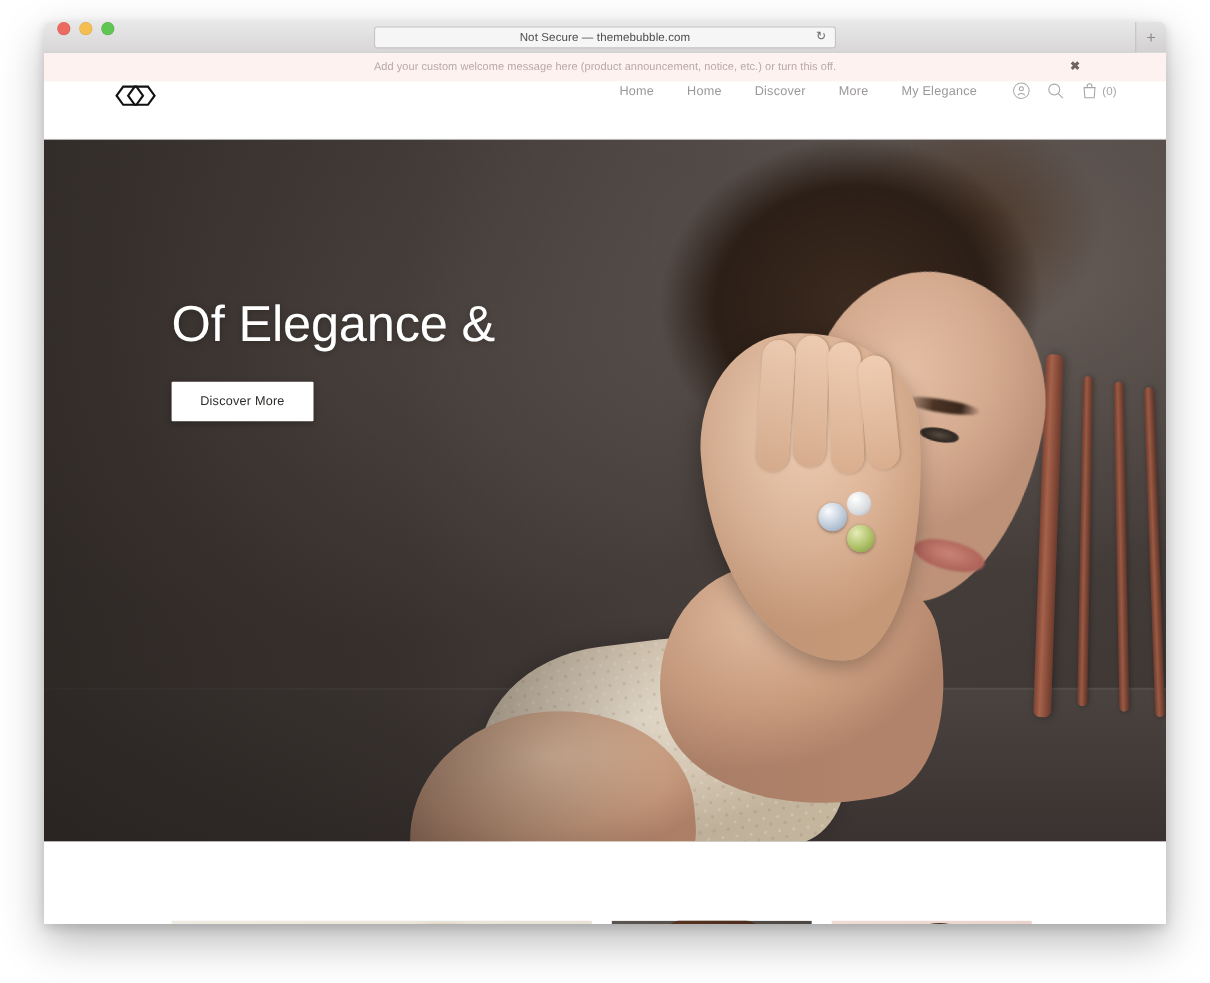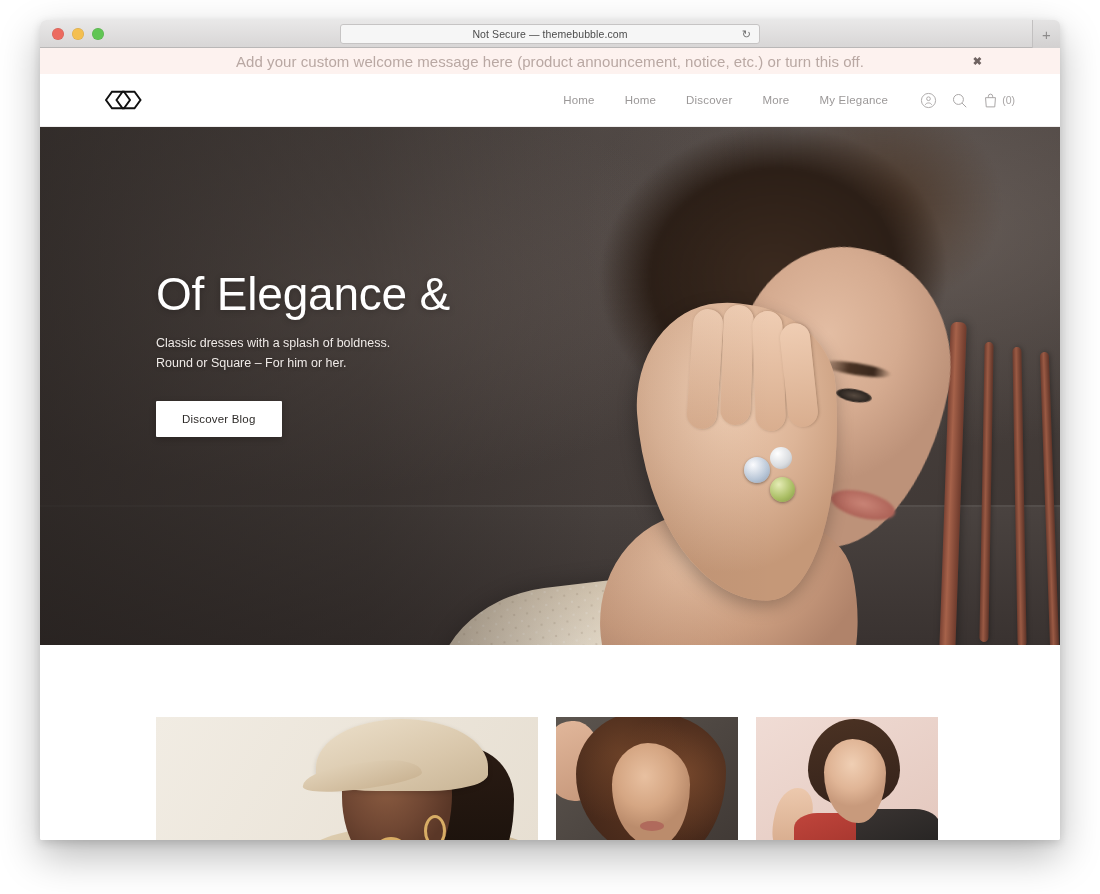--- a/index.html
+++ b/index.html
@@ -17,21 +17,21 @@
     border-radius:6px 6px 2px 2px;
     box-shadow:0 16px 40px rgba(0,0,0,.28), 0 3px 10px rgba(0,0,0,.14);
     overflow:hidden;
   }
 
   
   .titlebar{
     position:relative; height:28px;
     background:linear-gradient(#e9e8e8,#d8d6d6);
     border-bottom:1px solid #b9b7b7;
-    display:flex; align-items:center;
+    display:flex; align-items:flex-start;
   }
   .traffic{ display:flex; gap:8px; margin-left:12px; }
   .tl{ width:12px; height:12px; border-radius:50%; }
   .tl.red{ background:#ec6a5f; box-shadow:inset 0 0 0 .5px rgba(0,0,0,.12);}
   .tl.yellow{ background:#f4bf50; box-shadow:inset 0 0 0 .5px rgba(0,0,0,.12);}
   .tl.green{ background:#61c554; box-shadow:inset 0 0 0 .5px rgba(0,0,0,.12);}
 
   .urlbar{
     position:absolute; left:50%; transform:translateX(-50%);
     top:4px; width:420px; height:20px;
@@ -56,47 +56,47 @@
   }
 
   
   .viewport{ position:relative; width:100%; height:792px; background:#fff; overflow:hidden; }
 
   
   .notice{
     position:relative; height:26px; background:#fdf2ef;
     display:flex; align-items:center; justify-content:center;
   }
-  .notice-text{ font-size:15px; color:#b9a8a3; letter-spacing:.05px; }
+  .notice-text{ font-size:10px; color:#b9a8a3; letter-spacing:.05px; }
   .notice-close{
     position:absolute; right:78px; top:50%; transform:translateY(-50%);
     font-size:11px; color:#6f6361; line-height:1; font-weight:700;
   }
 
   
   .site-header{
     height:53px; background:#fff;
-    display:flex; align-items:center;
+    display:flex; align-items:flex-start;
     padding:0 45px 0 60px;
     border-bottom:1px solid #f0eeee;
   }
   .logo{ width:45px; height:26px; }
   .nav{ margin-left:auto; display:flex; align-items:center; }
   .nav a{
     font-size:11.5px; color:#9b9898; text-decoration:none;
     margin-left:30px; letter-spacing:.2px; white-space:nowrap;
   }
   .nav-icons{ display:flex; align-items:center; margin-left:32px; gap:14px; }
   .nav-icons .ico{ width:17px; height:17px; display:block; color:#a8a5a5; }
   .cart-wrap{ display:flex; align-items:center; gap:3px; }
   .cart-count{ font-size:10.5px; color:#a8a5a5; }
 
   
   .hero{
-    position:relative; height:518px; overflow:hidden;
+    position:relative; height:638px; overflow:hidden;
     background:#4c4542;
   }
   .hero-photo{ position:absolute; inset:0; }
   
   .wall{
     position:absolute; inset:0;
     background:
       radial-gradient(ellipse 60% 55% at 28% 32%, rgba(120,108,102,.55), rgba(0,0,0,0) 70%),
       radial-gradient(ellipse 50% 60% at 88% 20%, rgba(132,121,114,.45), rgba(0,0,0,0) 70%),
       linear-gradient(160deg,#5a524e 0%, #4b4340 45%, #3b3431 100%);
@@ -450,25 +450,21 @@
         <div class="ring-b"></div>
         <div class="ring-c"></div>
 
         <div class="hero-vignette"></div>
       </div>
 
       <div class="hero-content">
         <h1 class="hero-title">
           <span>Of Elegance &amp;</span><br>
         </h1>
-        <p class="hero-sub">
-          <span>Classic dresses with a splash of boldness.</span><br>
-          <span>Round or Square – For him or her.</span>
-        </p>
-        <button class="hero-btn">Discover Blog</button>
+        <button class="hero-btn">Discover More</button>
       </div>
     </section>
 
     <section class="products">
       <div class="product-row">
 
         <div class="card c1">
           <div class="bg"></div>
             <div class="coat"></div>
             <div class="hairdark"></div>

